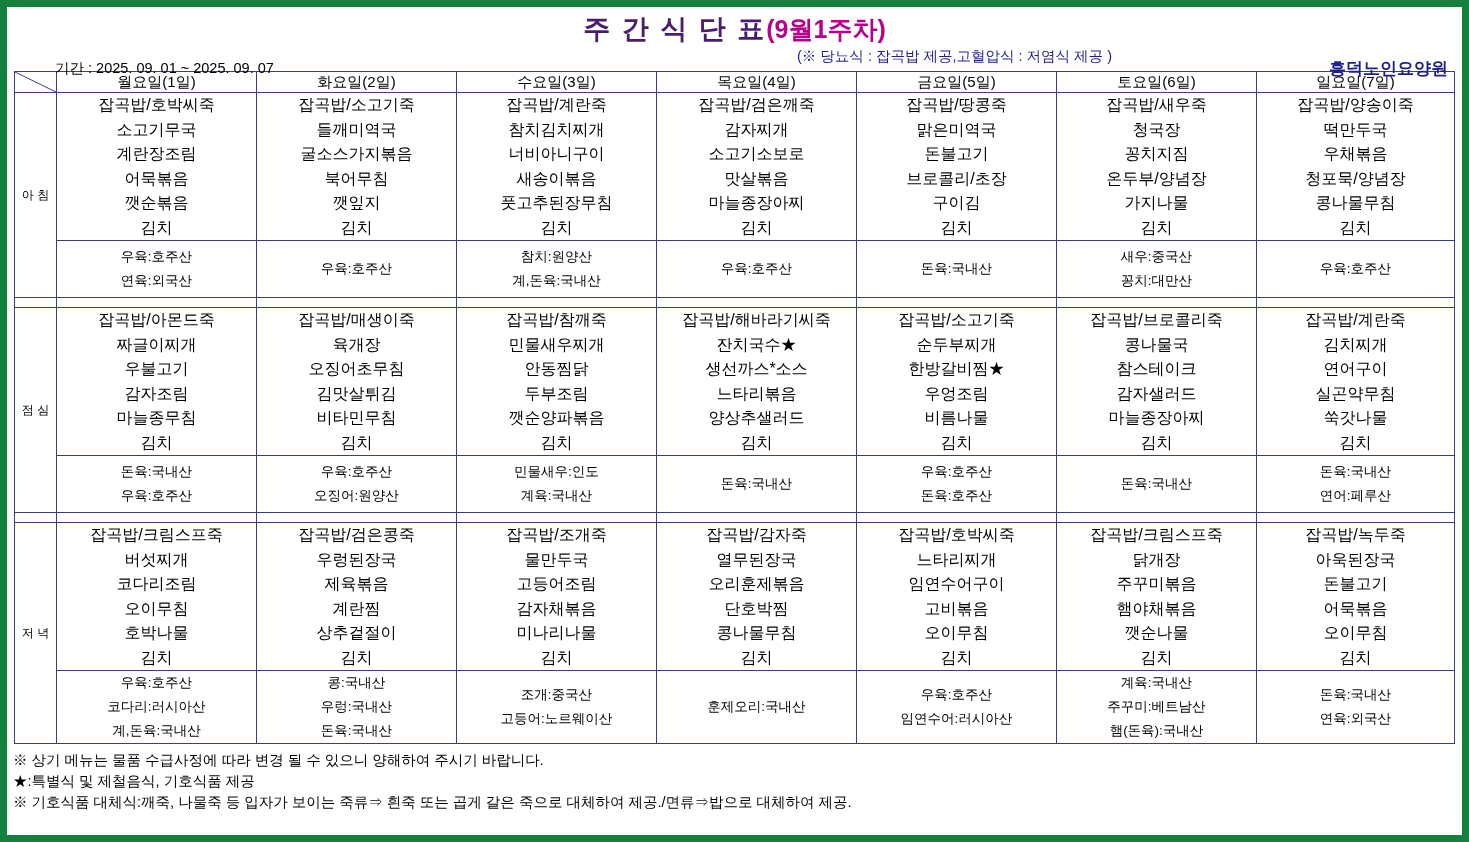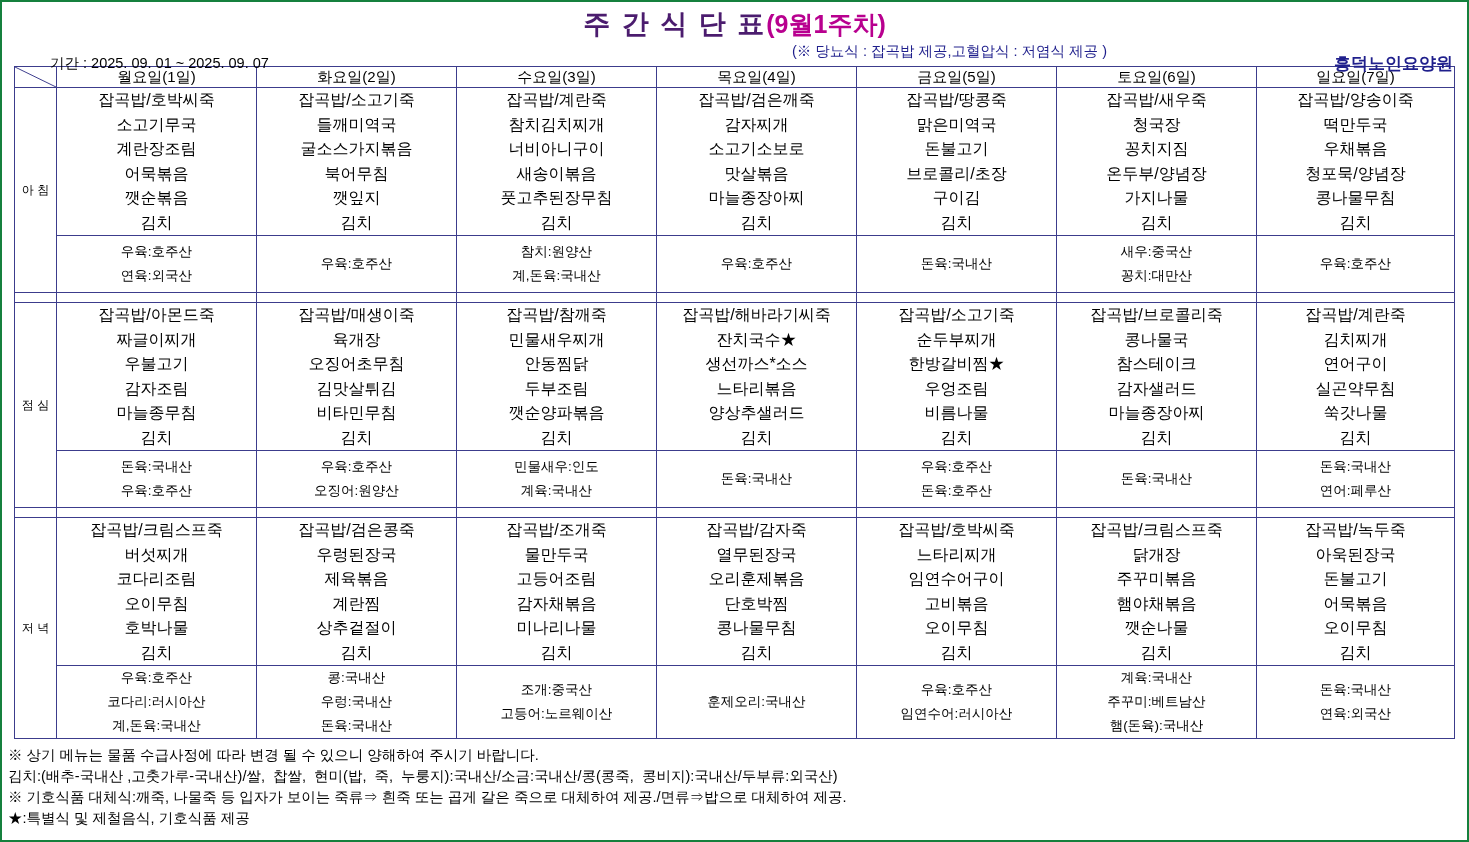--- a/index.html
+++ b/index.html
@@ -12,21 +12,21 @@
     height: 842px;
     font-family: "Liberation Sans", sans-serif;
     color: #000;
     overflow: hidden;
   }
   .page {
     position: relative;
     width: 1469px;
     height: 842px;
     box-sizing: border-box;
-    border: 2px solid #15803d;
+    border: 7px solid #15803d;
     padding: 0;
   }
   .header-row {
     position: relative;
     height: 40px;
   }
   .title {
     position: absolute;
     left: 0; right: 0;
     top: 4px;
@@ -383,18 +383,17 @@
 주꾸미:베트남산
 햄(돈육):국내산</td>
         <td class="origins">돈육:국내산
 연육:외국산</td>
       </tr>
     </tbody>
   </table>
 
   <div class="footer">
     <div>※ 상기 메뉴는 물품 수급사정에 따라 변경 될 수 있으니 양해하여 주시기 바랍니다.</div>
-    <div>김치:(배추-국내산 ,고춧가루-국내산)/쌀,  찹쌀,  현미(밥,  죽,  누룽지):국내산/소금:국내산/콩(콩죽,  콩비지):국내산/두부류:외국산)</div>
+    <div>★:특별식 및 제철음식, 기호식품 제공</div>
     <div>※ 기호식품 대체식:깨죽, 나물죽 등 입자가 보이는 죽류⇒ 흰죽 또는 곱게 갈은 죽으로 대체하여 제공./면류⇒밥으로 대체하여 제공.</div>
-    <div>★:특별식 및 제철음식, 기호식품 제공</div>
   </div>
 
 </div>
 
 </body></html>

